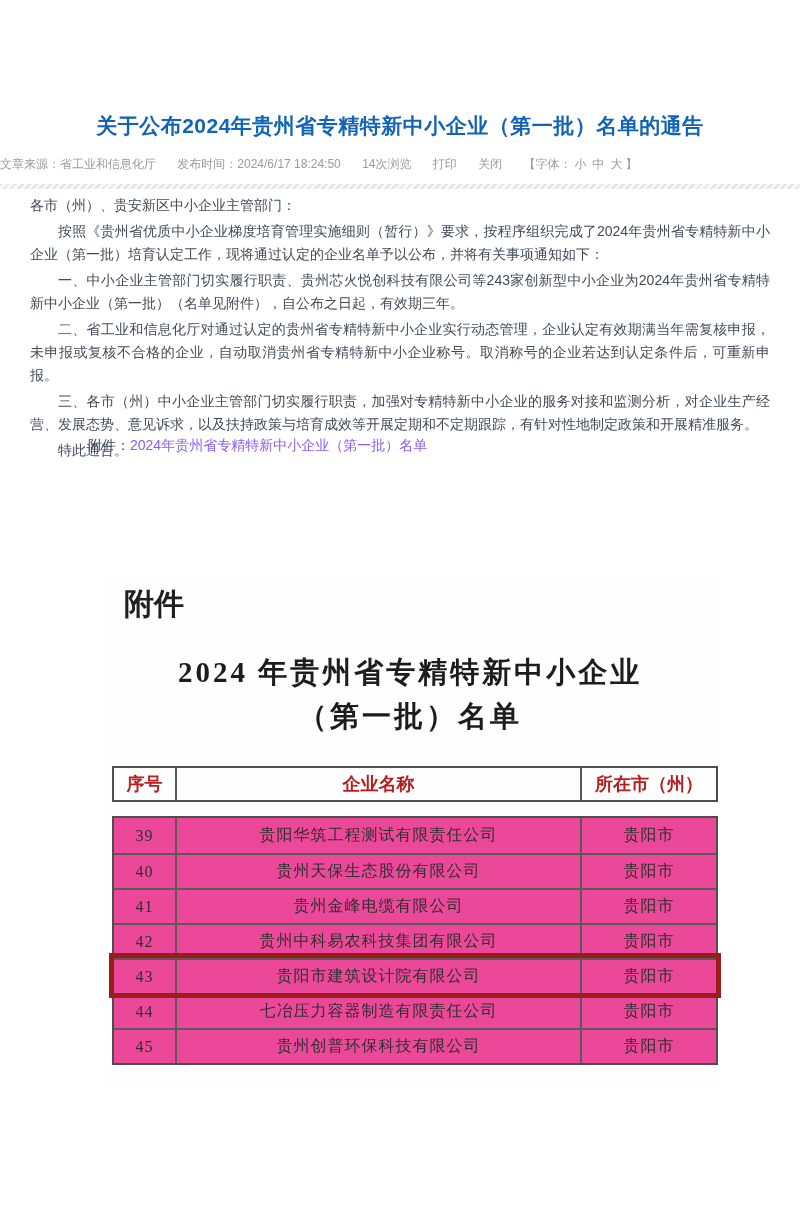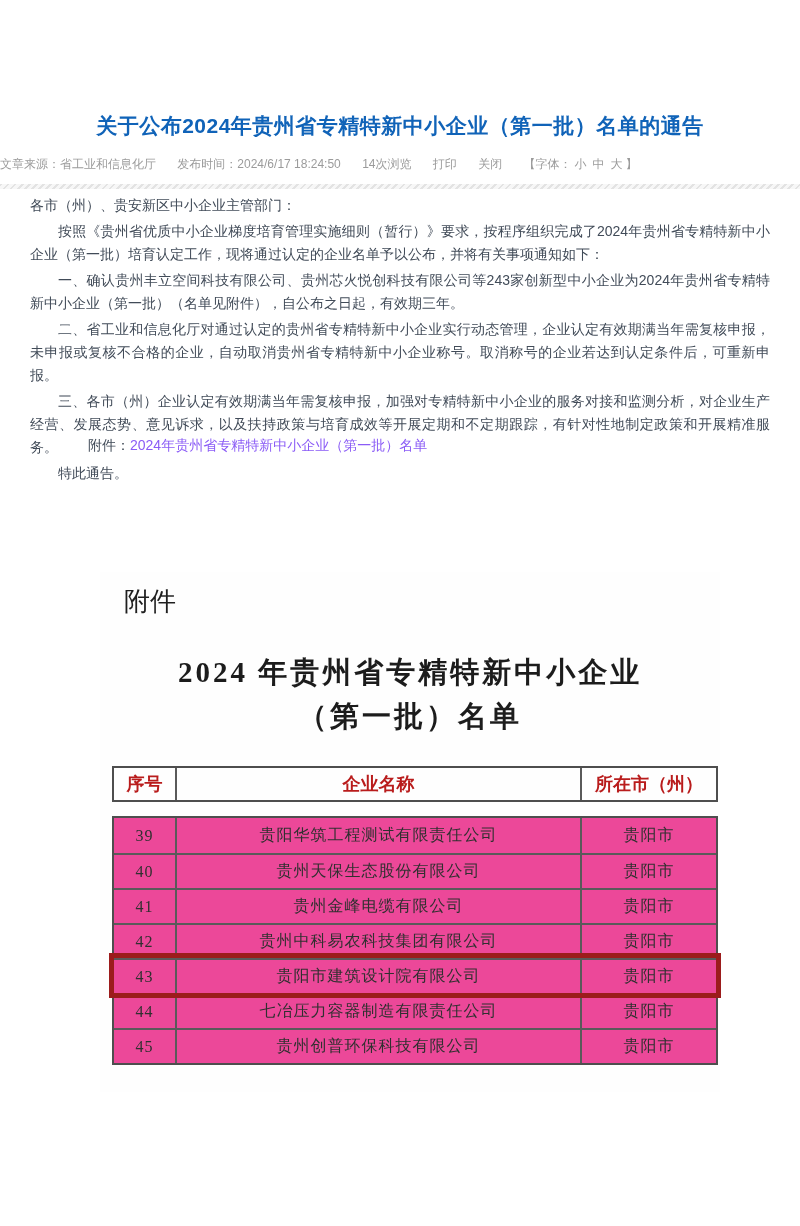--- a/index.html
+++ b/index.html
@@ -38,21 +38,21 @@
   .signature { position:absolute; top:490px; right:60px; text-align:center; color:#49535f; font-size:14px; }
   .signature .org { display:block; margin-bottom:11px; }
   .signature .date { display:block; }
 
   
   .scan {
     position:absolute; top:572px; left:100px; width:620px; height:520px;
     background:#fefefe;
     font-family:"Liberation Serif","DejaVu Serif",serif; color:#2b2b2b;
   }
-  .scan-corner { position:absolute; top:12px; left:24px; font-size:26px; font-weight:normal; color:#1f1f1f; }
+  .scan-corner { position:absolute; top:12px; left:24px; font-size:30px; font-weight:bold; color:#1f1f1f; }
   .scan-title { position:absolute; top:78px; left:0; width:620px; text-align:center;
     font-size:29px; font-weight:bold; color:#1c1c1c; letter-spacing:3px; line-height:44px; }
   .scan-table { position:absolute; top:194px; left:12px; width:606px; }
   .thead { display:flex; border:2px solid #4e4e4e; height:36px; }
   .thead .cell {
     display:flex; align-items:center; justify-content:center;
     font-size:18px; font-weight:bold; color:#b91c1c;
   }
   .thead-gap { height:14px; }
   .tbody { border:2px solid #4e4e4e; }
@@ -80,23 +80,23 @@
     <span class="meta-gap meta-link">打印</span>
     <span class="meta-gap meta-link">关闭</span>
     <span class="meta-gap">【字体：</span><span class="font-size-opt">小</span><span class="font-size-opt">中</span><span class="font-size-opt">大</span><span>】</span>
   </div>
 
   <div class="divider"></div>
 
   <div class="body-text">
     <p>各市（州）、贵安新区中小企业主管部门：</p>
     <p class="indent">按照《贵州省优质中小企业梯度培育管理实施细则（暂行）》要求，按程序组织完成了2024年贵州省专精特新中小企业（第一批）培育认定工作，现将通过认定的企业名单予以公布，并将有关事项通知如下：</p>
-    <p class="indent">一、确认贵州丰立空间科技有限公司、贵州芯火悦创科技有限公司等243家创新型中小企业为2024年贵州省专精特新中小企业（第一批）（名单见附件），自公布之日起，有效期三年。</p>
+    <p class="indent">一、中小企业主管部门切实履行职责、贵州芯火悦创科技有限公司等243家创新型中小企业为2024年贵州省专精特新中小企业（第一批）（名单见附件），自公布之日起，有效期三年。</p>
     <p class="indent">二、省工业和信息化厅对通过认定的贵州省专精特新中小企业实行动态管理，企业认定有效期满当年需复核申报，未申报或复核不合格的企业，自动取消贵州省专精特新中小企业称号。取消称号的企业若达到认定条件后，可重新申报。</p>
-    <p class="indent">三、各市（州）企业认定有效期满当年需复核申报，加强对专精特新中小企业的服务对接和监测分析，对企业生产经营、发展态势、意见诉求，以及扶持政策与培育成效等开展定期和不定期跟踪，有针对性地制定政策和开展精准服务。</p>
+    <p class="indent">三、各市（州）中小企业主管部门切实履行职责，加强对专精特新中小企业的服务对接和监测分析，对企业生产经营、发展态势、意见诉求，以及扶持政策与培育成效等开展定期和不定期跟踪，有针对性地制定政策和开展精准服务。</p>
     <p class="indent">特此通告。</p>
   </div>
 
   <div class="attachment-line">
     <span>附件：</span><a>2024年贵州省专精特新中小企业（第一批）名单</a>
   </div>
 
 
   <div class="scan">
     <div class="scan-corner">附件</div>

